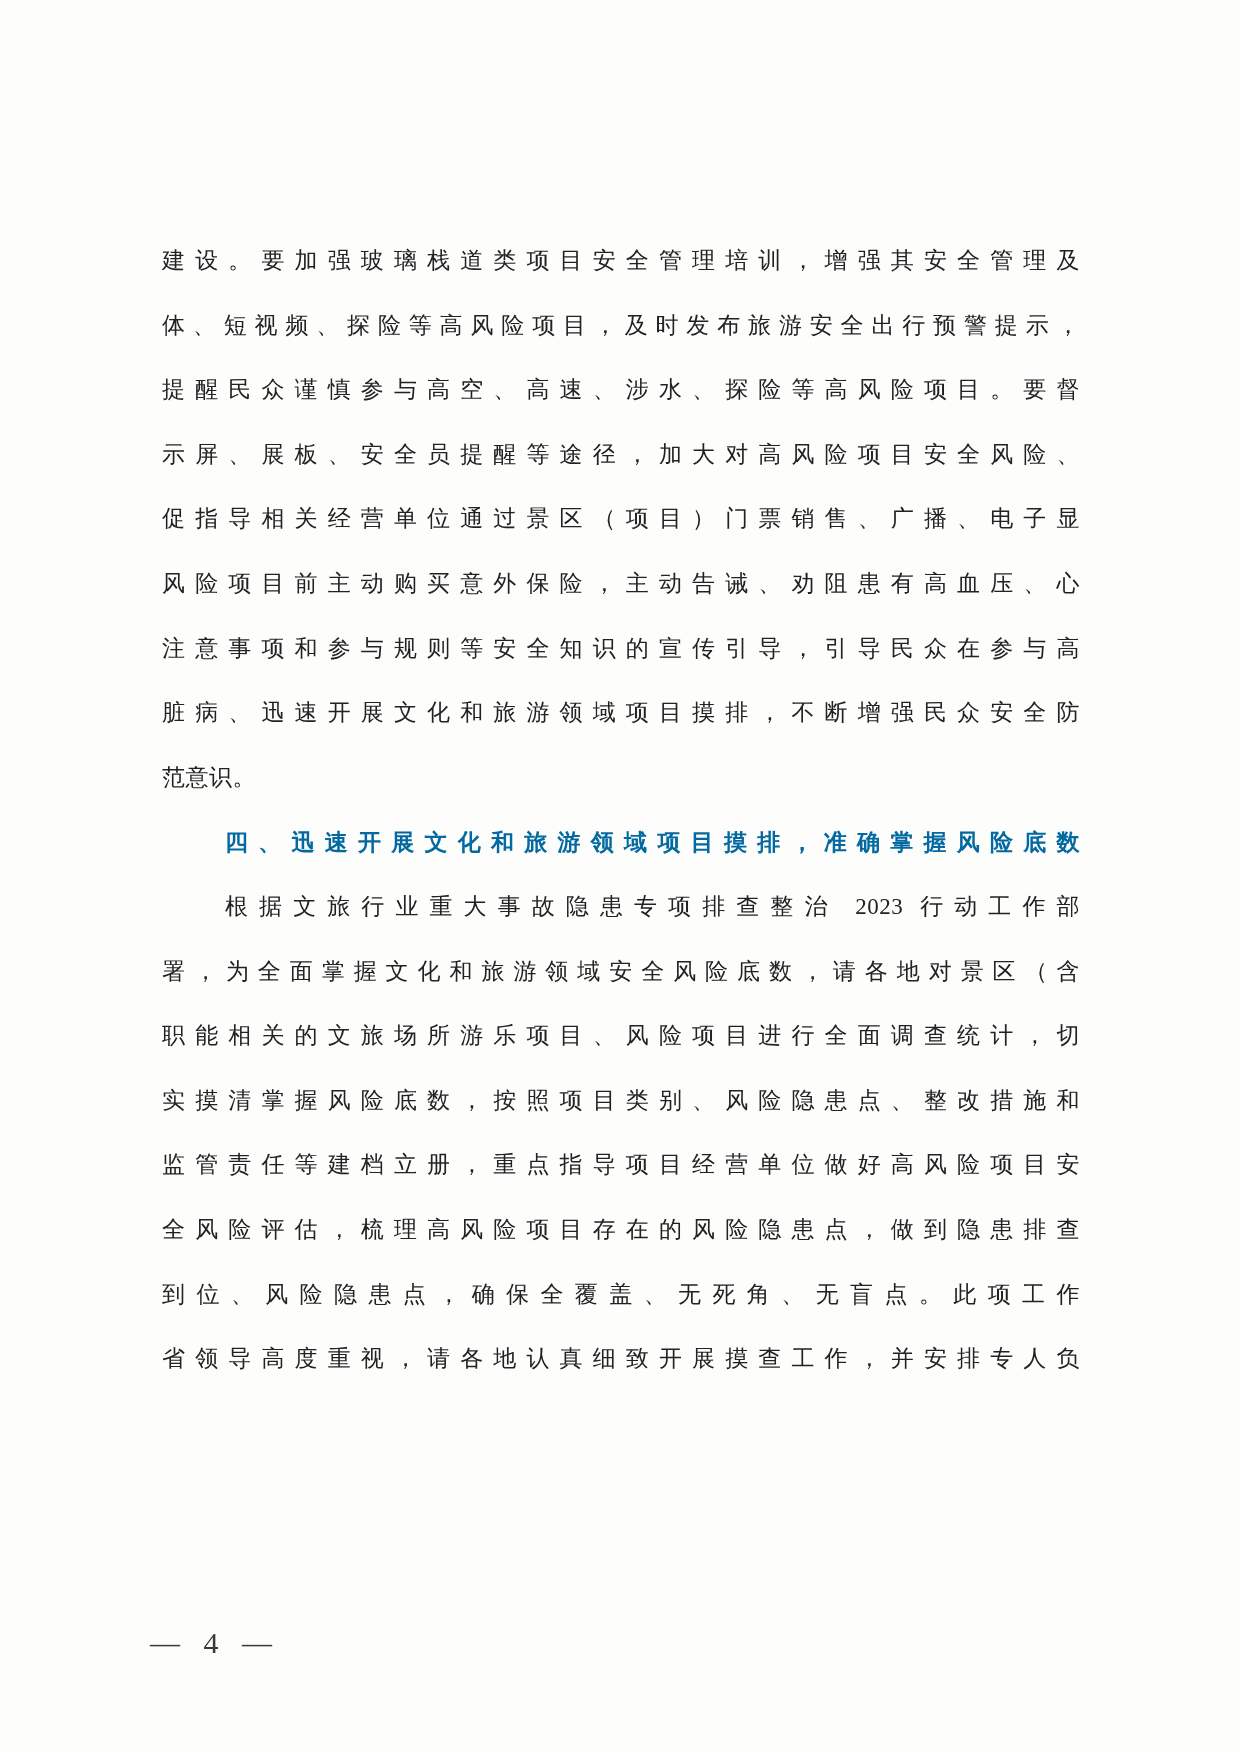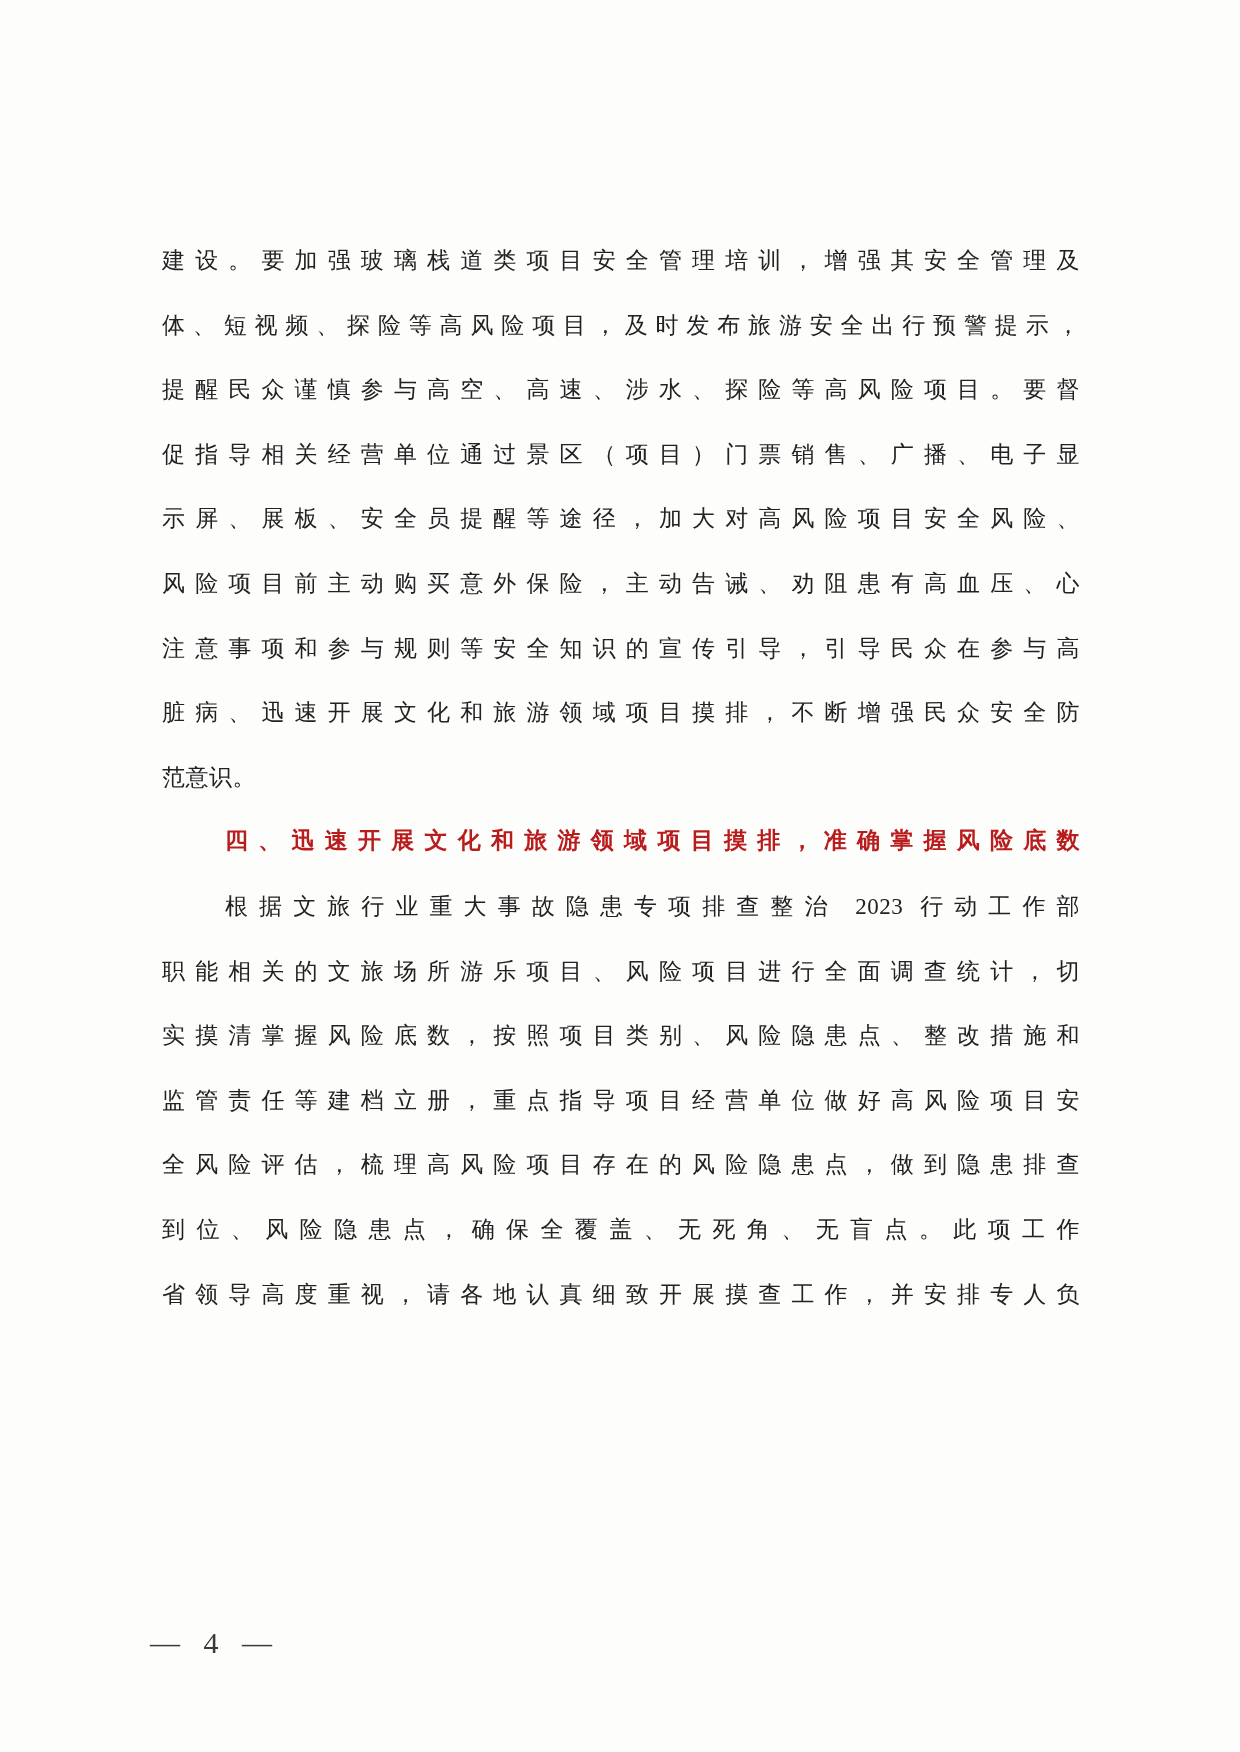--- a/index.html
+++ b/index.html
@@ -33,23 +33,23 @@
     color: #222222;
   }
   .line.short {
     text-align: right;
     text-align-last: left;
   }
   .line.indent {
     text-indent: 63px;
   }
   .line.heading {
-    font-family: Liberation Mono, monospace;
+    font-family: Liberation Sans, sans-serif;
     font-weight: 700;
-    color: #b91c1c;
+    color: #0369a1;
   }
   .footer {
     position: absolute;
     left: 150px;
     top: 1626px;
     font-size: 30px;
     letter-spacing: 8px;
     color: #3a3a3a;
     font-family: "Liberation Serif", "DejaVu Serif", serif;
   }
@@ -57,30 +57,31 @@
 </head>
 <body>
 
 <div class="page">
 
   <div class="text-block">
 
     <div class="line">建设。要加强玻璃栈道类项目安全管理培训，增强其安全管理及</div>
     <div class="line">体、短视频、探险等高风险项目，及时发布旅游安全出行预警提示，</div>
     <div class="line">提醒民众谨慎参与高空、高速、涉水、探险等高风险项目。要督</div>
+    <div class="line">示屏、展板、安全员提醒等途径，加大对高风险项目安全风险、</div>
     <div class="line">促指导相关经营单位通过景区（项目）门票销售、广播、电子显</div>
-    <div class="line">示屏、展板、安全员提醒等途径，加大对高风险项目安全风险、</div>
     <div class="line">风险项目前主动购买意外保险，主动告诫、劝阻患有高血压、心</div>
     <div class="line">注意事项和参与规则等安全知识的宣传引导，引导民众在参与高</div>
     <div class="line">脏病、迅速开展文化和旅游领域项目摸排，不断增强民众安全防</div>
     <div class="line short">范意识。</div>
 
     <div class="line heading indent">四、迅速开展文化和旅游领域项目摸排，准确掌握风险底数</div>
 
     <div class="line indent">根据文旅行业重大事故隐患专项排查整治 2023 行动工作部</div>
+    <div class="line">署，为全面掌握文化和旅游领域安全风险底数，请各地对景区（含</div>
     <div class="line">职能相关的文旅场所游乐项目、风险项目进行全面调查统计，切</div>
     <div class="line">实摸清掌握风险底数，按照项目类别、风险隐患点、整改措施和</div>
     <div class="line">监管责任等建档立册，重点指导项目经营单位做好高风险项目安</div>
     <div class="line">全风险评估，梳理高风险项目存在的风险隐患点，做到隐患排查</div>
     <div class="line">到位、风险隐患点，确保全覆盖、无死角、无盲点。此项工作</div>
     <div class="line">省领导高度重视，请各地认真细致开展摸查工作，并安排专人负</div>
 
   </div>
 
   <div class="footer">— 4 —</div>

